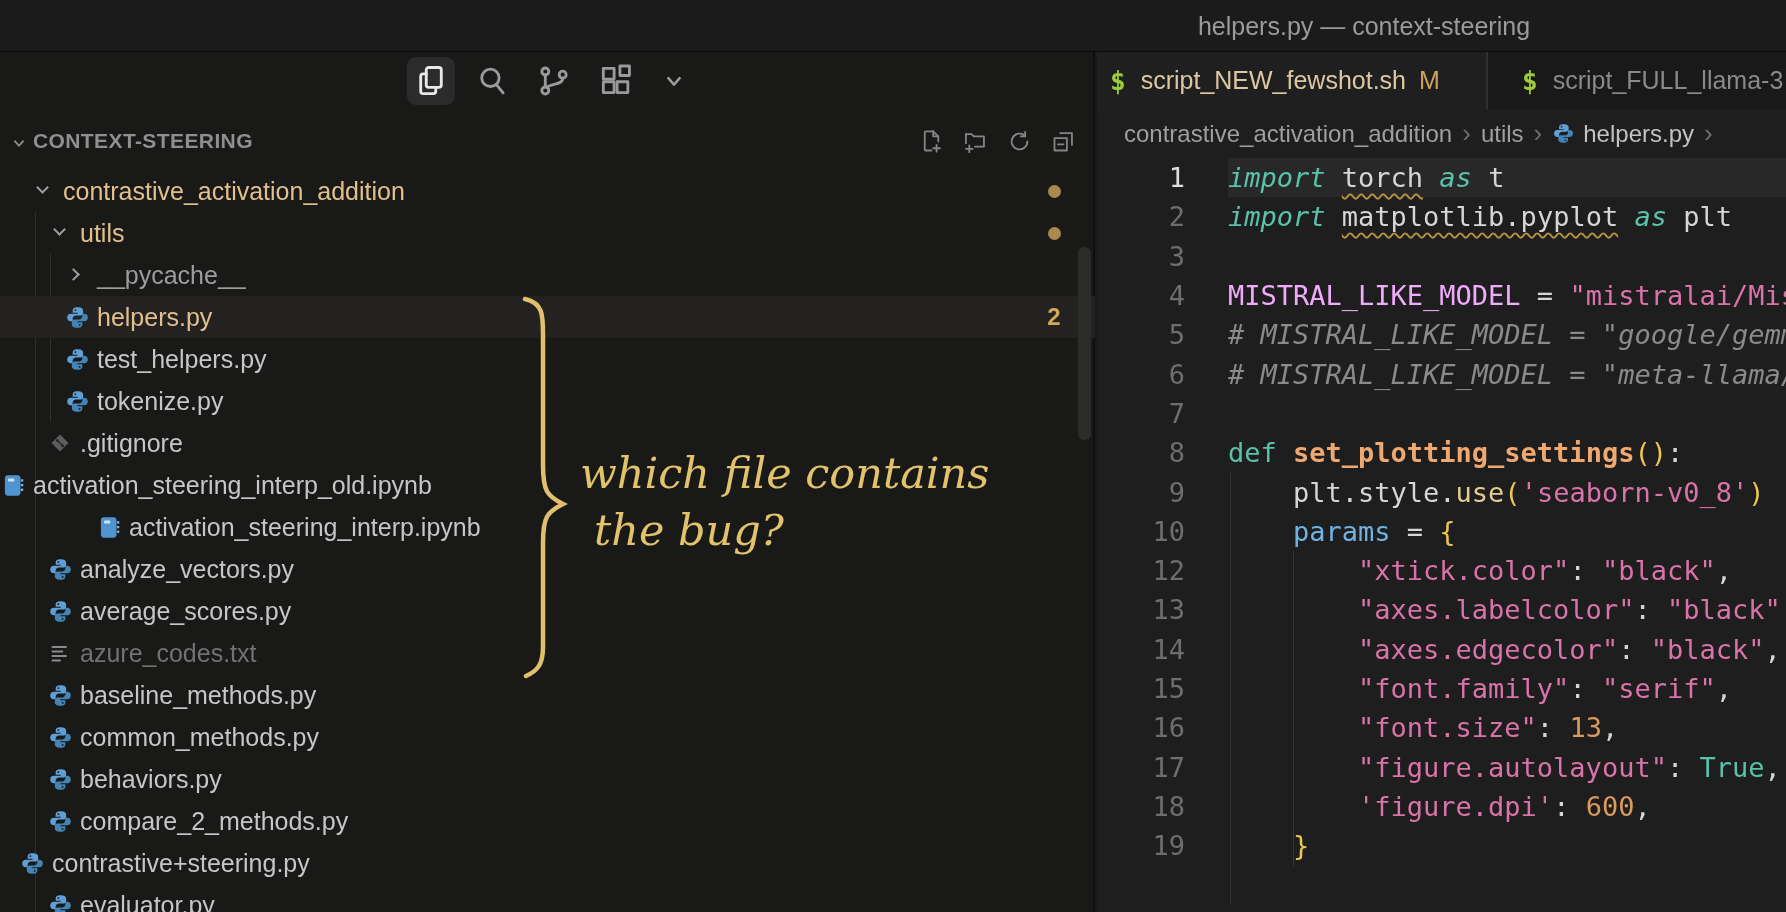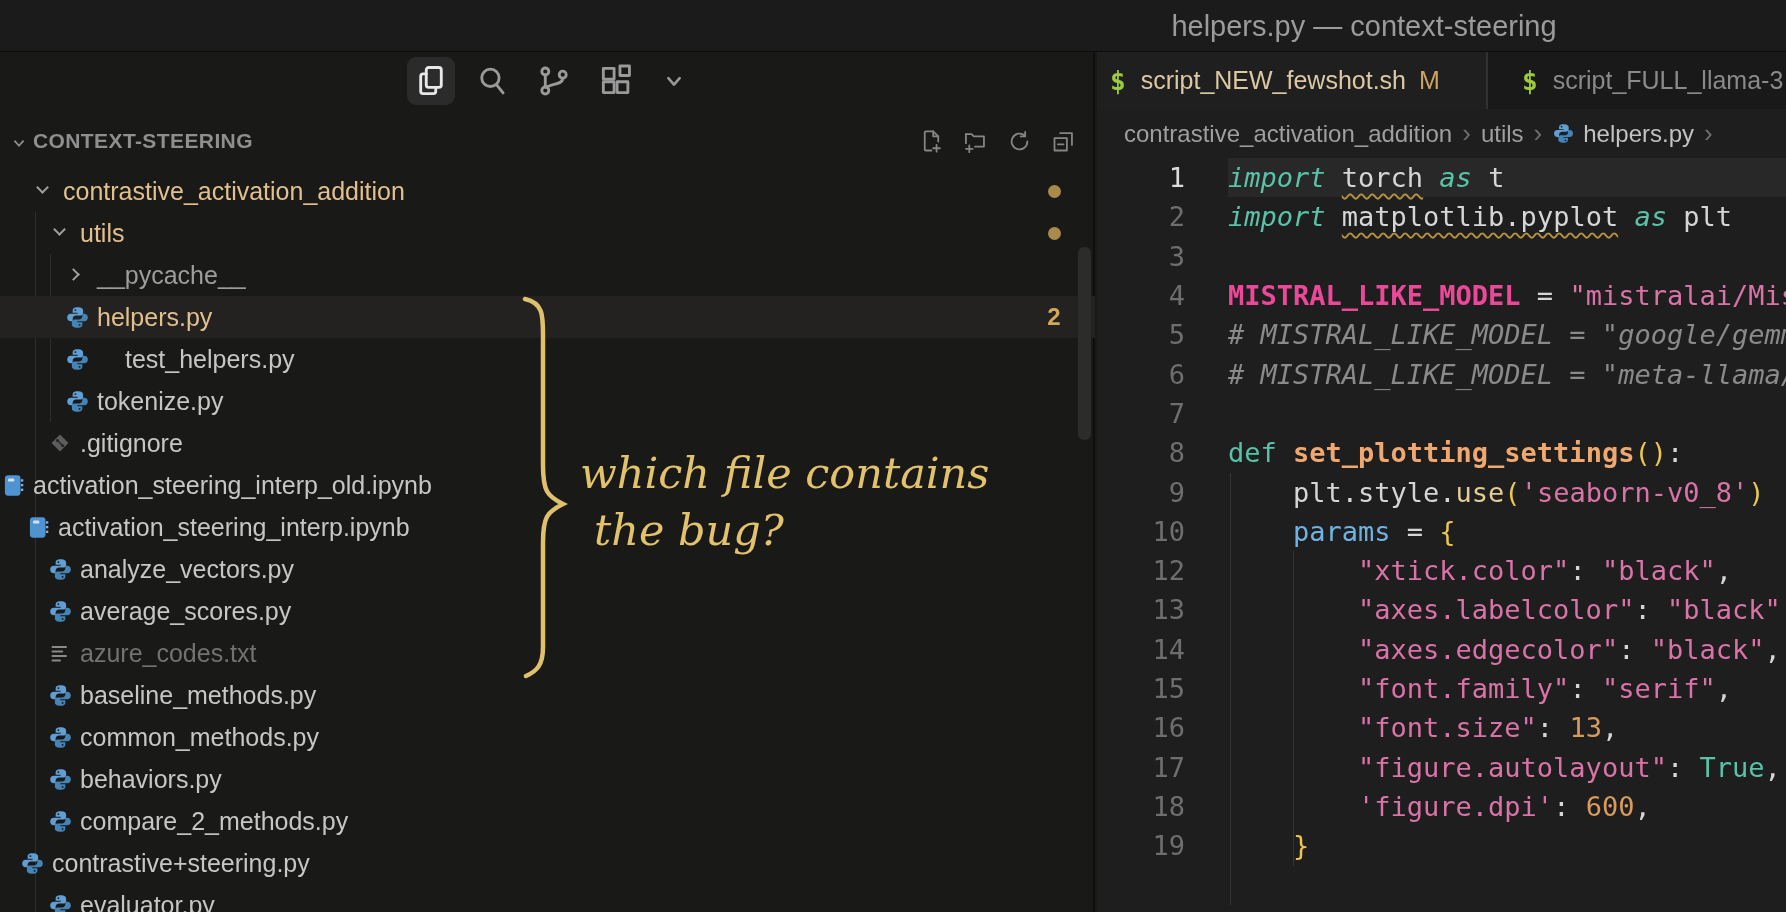--- a/index.html
+++ b/index.html
@@ -4,21 +4,21 @@
 <style>
   * { margin:0; padding:0; box-sizing:border-box; }
   html,body { background:#000; }
   .window {
     position:relative; width:1786px; height:912px; overflow:hidden;
     background:#191918; font-family:"Liberation Sans", sans-serif;
     -webkit-font-smoothing:antialiased;
   }
   
   .titlebar { position:absolute; left:0; top:0; width:1786px; height:52px; background:#1b1b1b; border-bottom:1px solid #0c0c0c; }
-  .titlebar .title { position:absolute; left:1364px; top:50%; transform:translate(-50%,-50%); color:#9b9b9b; font-size:29px; white-space:nowrap; }
+  .titlebar .title { position:absolute; left:1364px; top:50%; transform:translate(-50%,-50%); color:#9b9b9b; font-size:25px; white-space:nowrap; }
   
   .sidebar { position:absolute; left:0; top:52px; width:1095px; height:860px; background:#191918; border-right:2px solid #0e0e0e; }
   .acttoolbar { position:absolute; left:0; top:0; width:1095px; height:60px; }
   .actbtn { position:absolute; top:5px; width:48px; height:48px; display:flex; align-items:center; justify-content:center; border-radius:9px; }
   .actbtn.active { background:#2b2b2b; }
   .actbtn svg { stroke:#9a9a9a; fill:none; stroke-width:1.8; stroke-linecap:round; stroke-linejoin:round; }
   .actbtn.active svg { stroke:#e8e8e8; }
   .exp-header { position:absolute; left:0; top:68px; width:1095px; height:44px; }
   .exp-chev { position:absolute; left:8px; top:12px; }
   .exp-label { position:absolute; left:33px; top:9px; font-size:21px; font-weight:bold; letter-spacing:.4px; color:#8f8f8f; }
@@ -65,21 +65,21 @@
   .codearea { position:absolute; left:0; top:106px; width:689px; height:754px; font-family:"DejaVu Sans Mono", monospace; font-size:27px; }
   .curline { position:absolute; left:131px; top:0; width:558px; height:39px; background:#282828; }
   .eguide { position:absolute; width:1px; background:#343434; }
   .code-line { position:relative; height:39.3px; display:flex; align-items:center; white-space:pre; }
   .lnum { width:88px; text-align:right; color:#6e6e6e; flex:0 0 88px; }
   .lnum.active { color:#dcdcdc; }
   .ltext { margin-left:43px; color:#d6d6d6; }
   .tok-kw { color:#59c2a9; font-style:italic; }
   .tok-kwd { color:#59c2a9; }
   .tok-sq { color:#d6d6d6; text-decoration:underline wavy #b8923f 2px; text-underline-offset:6px; }
-  .tok-const { color:#ec4899;font-weight:bold; }
+  .tok-const { color:#f0abfc; }
   .tok-op { color:#d6d6d6; }
   .tok-str { color:#d973a8; }
   .tok-com { color:#8a8a8a; font-style:italic; }
   .tok-fn { color:#efa870; font-weight:600; }
   .tok-br { color:#ecc64f; }
   .tok-meth { color:#e3cd96; }
   .tok-var { color:#6fb3e2; }
   .tok-num { color:#d99a5b; }
   .tok-bool { color:#59c2a9; }
 </style>
@@ -203,21 +203,21 @@
             <svg width="25" height="25" viewBox="0 0 32 32">
               <path fill="#5f9fd6" d="M16 3c-5.2 0-6.2 2.3-6.2 4.2V10h6.4v1.2H7.6C4.4 11.2 2.8 13.4 2.8 16s1.6 4.8 4.8 4.8h2.2v-3.3c0-2.2 1.9-4.1 4.1-4.1h6.3c1.9 0 3-1.5 3-3.2V7.2C23.2 5 21.2 3 16 3zm-2.7 2.3a1.2 1.2 0 1 1 0 2.4 1.2 1.2 0 0 1 0-2.4z"></path>
               <path fill="#4584b6" d="M16 29c5.2 0 6.2-2.3 6.2-4.2V22h-6.4v-1.2h8.6c3.2 0 4.8-2.2 4.8-4.8s-1.6-4.8-4.8-4.8h-2.2v3.3c0 2.2-1.9 4.1-4.1 4.1h-6.3c-1.9 0-3 1.5-3 3.2v3C8.8 27 10.8 29 16 29zm2.7-2.3a1.2 1.2 0 1 1 0-2.4 1.2 1.2 0 0 1 0 2.4z"></path>
             </svg>
           </span>
           <span class="flabel">helpers.py</span>
           <span class="rowbadge">
             <span class="num">2</span>
           </span>
         </div>
-        <div class="trow" style="padding-left: 64px; gap: 28px;">
+        <div class="trow" style="padding-left: 64px;">
           <span class="ficon">
             <svg width="25" height="25" viewBox="0 0 32 32">
               <path fill="#5f9fd6" d="M16 3c-5.2 0-6.2 2.3-6.2 4.2V10h6.4v1.2H7.6C4.4 11.2 2.8 13.4 2.8 16s1.6 4.8 4.8 4.8h2.2v-3.3c0-2.2 1.9-4.1 4.1-4.1h6.3c1.9 0 3-1.5 3-3.2V7.2C23.2 5 21.2 3 16 3zm-2.7 2.3a1.2 1.2 0 1 1 0 2.4 1.2 1.2 0 0 1 0-2.4z"></path>
               <path fill="#4584b6" d="M16 29c5.2 0 6.2-2.3 6.2-4.2V22h-6.4v-1.2h8.6c3.2 0 4.8-2.2 4.8-4.8s-1.6-4.8-4.8-4.8h-2.2v3.3c0 2.2-1.9 4.1-4.1 4.1h-6.3c-1.9 0-3 1.5-3 3.2v3C8.8 27 10.8 29 16 29zm2.7-2.3a1.2 1.2 0 1 1 0-2.4 1.2 1.2 0 0 1 0 2.4z"></path>
             </svg>
           </span>
           <span class="flabel">test_helpers.py</span>
         </div>
         <div class="trow" style="padding-left: 64px;">
           <span class="ficon">
@@ -244,21 +244,21 @@
             <svg width="25" height="25" viewBox="0 0 32 32">
               <rect x="5" y="3" width="20" height="26" rx="4" fill="#4f94d0"></rect>
               <rect x="9" y="7" width="8" height="4" rx="1.5" fill="#cfe3f4"></rect>
               <rect x="25.5" y="8" width="3" height="3" fill="#7fb5de"></rect>
               <rect x="25.5" y="14" width="3" height="3" fill="#7fb5de"></rect>
               <rect x="25.5" y="20" width="3" height="3" fill="#7fb5de"></rect>
             </svg>
           </span>
           <span class="flabel">activation_steering_interp_old.ipynb</span>
         </div>
-        <div class="trow" style="padding-left: 25px;">
+        <div class="trow" style="padding-left: 68px; margin-left: 28px;">
           <span class="ficon">
             <svg width="25" height="25" viewBox="0 0 32 32">
               <rect x="5" y="3" width="20" height="26" rx="4" fill="#4f94d0"></rect>
               <rect x="9" y="7" width="8" height="4" rx="1.5" fill="#cfe3f4"></rect>
               <rect x="25.5" y="8" width="3" height="3" fill="#7fb5de"></rect>
               <rect x="25.5" y="14" width="3" height="3" fill="#7fb5de"></rect>
               <rect x="25.5" y="20" width="3" height="3" fill="#7fb5de"></rect>
             </svg>
           </span>
           <span class="flabel">activation_steering_interp.ipynb</span>

